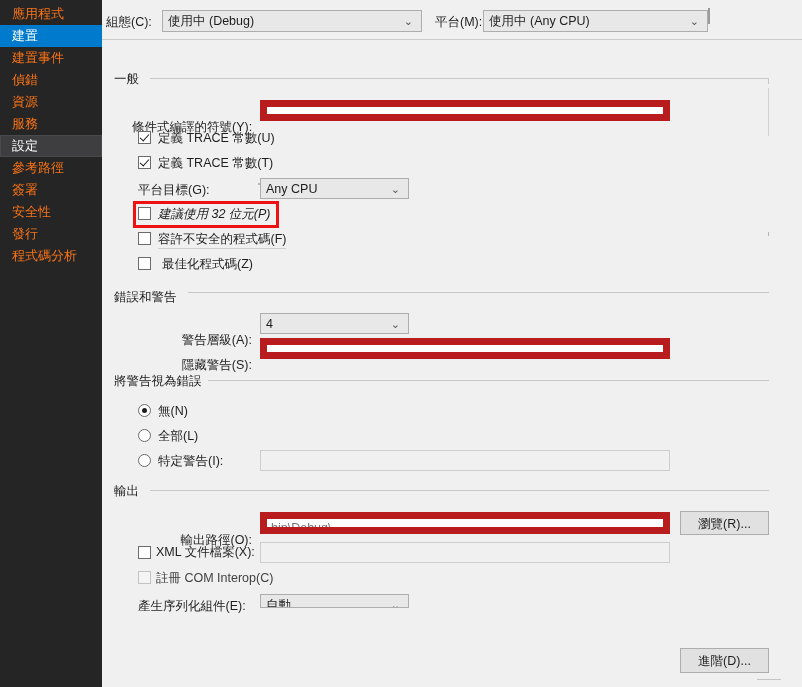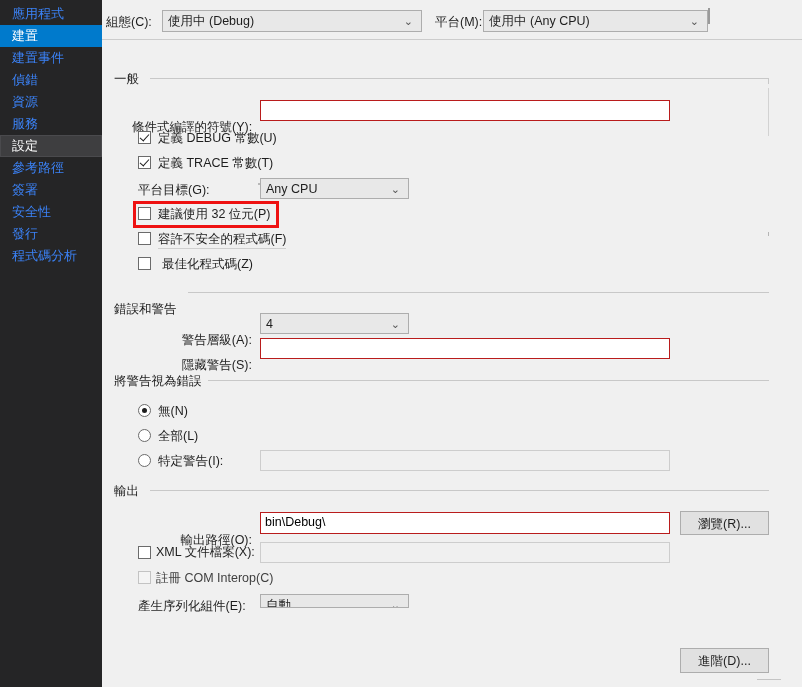--- a/index.html
+++ b/index.html
@@ -26,21 +26,21 @@
     height: 687px;
     background: #252526;
     padding-top: 3px;
     box-sizing: border-box;
   }
   .side-item {
     position: relative;
     height: 22px;
     line-height: 22px;
     padding-left: 12px;
-    color: #3b82f6;
+    color: #f97316;
     font-size: 13px;
     white-space: nowrap;
     box-sizing: border-box;
     cursor: default;
   }
   .side-item.selected {
     background: #007acc;
     color: #ffffff;
   }
   .side-item.selected::after {
@@ -117,24 +117,24 @@
     top: 0;
     font-size: 11px;
     color: #555;
     line-height: 20px;
   }
 
   
   .txt {
     position: absolute;
     background: #ffffff;
-    border: 1px solid #b91c1c;
-    box-sizing: border-box;
-    font-size: 12.5px;
-    color: #000000;
+    border: 7px solid #b91c1c;
+    box-sizing: border-box;
+    font-size: 12.5px;
+    color: #737373;
     line-height: 18px;
     padding-left: 4px;
     white-space: nowrap;
     overflow: hidden;
   }
   .txt.disabled {
     background: #f0f0f0;
     border: 1px solid #cdcdcd;
     color: #a0a0a0;
   }
@@ -269,46 +269,46 @@
     </div>
 
     <div class="group-title" style="left:12px; top:71px;">一般</div>
     <div class="group-line" style="left:48px; top:78px; width:619px;"></div>
     <div class="group-cap" style="left:666px; top:78px; height:6px;"></div>
 
     <div class="lbl right" style="left:30px; top:104px; width:120px;">條件式編譯的符號(Y):</div>
     <div class="txt" style="left:158px; top:100px; width:410px; height:21px;"></div>
 
     <div class="cbx checked" style="left:36px; top:131px;"></div>
-    <div class="lbl" style="left:56px; top:130px;">定義 DEBUG 常數(U)</div>
+    <div class="lbl" style="left:56px; top:130px;">定義 TRACE 常數(U)</div>
 
     <div class="cbx checked" style="left:36px; top:156px;"></div>
     <div class="lbl" style="left:56px; top:155px;">定義 TRACE 常數(T)</div>
 
     <div class="lbl" style="left:36px; top:182px;">平台目標(G):</div>
     <div class="artifact" style="left:156px; top:183px; width:2px; height:2px;"></div>
     <div class="combo" style="left:158px; top:178px; width:149px; height:21px;">
       <span>Any CPU</span>
       <span class="chev">⌄</span>
     </div>
 
     <div class="cbx" style="left:36px; top:207px;"></div>
-    <div class="lbl" style="left:56px; top:206px;">建議使用 32 位元(P)</div>
+    <div class="lbl" style="left:56px; top:206px;font-style:italic;">建議使用 32 位元(P)</div>
 
     <div class="cbx" style="left:36px; top:232px;"></div>
     <div class="lbl" style="left:56px; top:231px;">容許不安全的程式碼(F)</div>
     <div class="artifact" style="left:56px; top:248px; width:128px; height:1px; background:#cfcfcf;"></div>
 
     <div class="cbx" style="left:36px; top:257px;"></div>
     <div class="lbl" style="left:60px; top:256px;">最佳化程式碼(Z)</div>
 
     <div class="artifact" style="left:666px; top:88px; width:1px; height:48px; background:#d2d2d2;"></div>
     <div class="artifact" style="left:666px; top:232px; width:1px; height:4px; background:#b5b5b5;"></div>
 
-    <div class="group-title" style="left:12px; top:301px;text-align:right;">錯誤和警告</div>
+    <div class="group-title" style="left:12px; top:289px;text-align:right;">錯誤和警告</div>
     <div class="group-line" style="left:86px; top:292px; width:581px;"></div>
 
     <div class="lbl right" style="left:36px; top:317px; width:114px;">警告層級(A):</div>
     <div class="combo" style="left:158px; top:313px; width:149px; height:21px;">
       <span>4</span>
       <span class="chev">⌄</span>
     </div>
 
     <div class="lbl right" style="left:36px; top:342px; width:114px;">隱藏警告(S):</div>
     <div class="txt" style="left:158px; top:338px; width:410px; height:21px;"></div>

